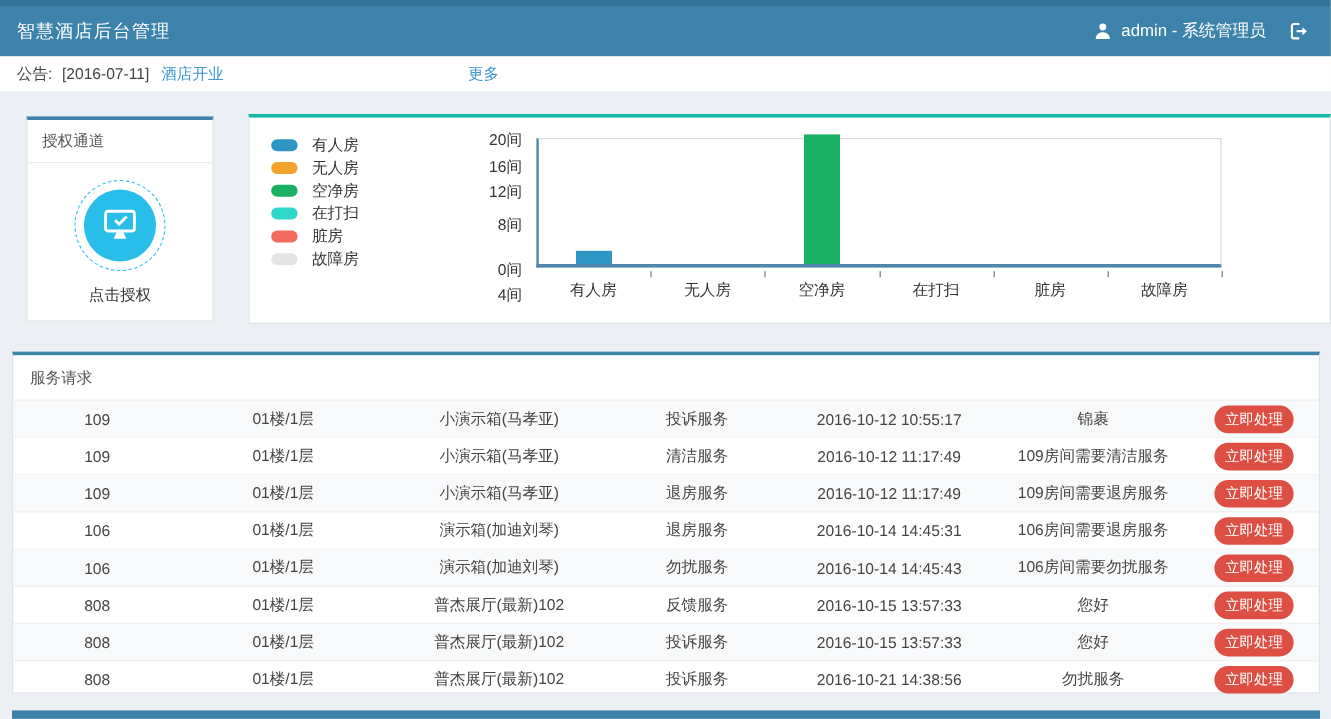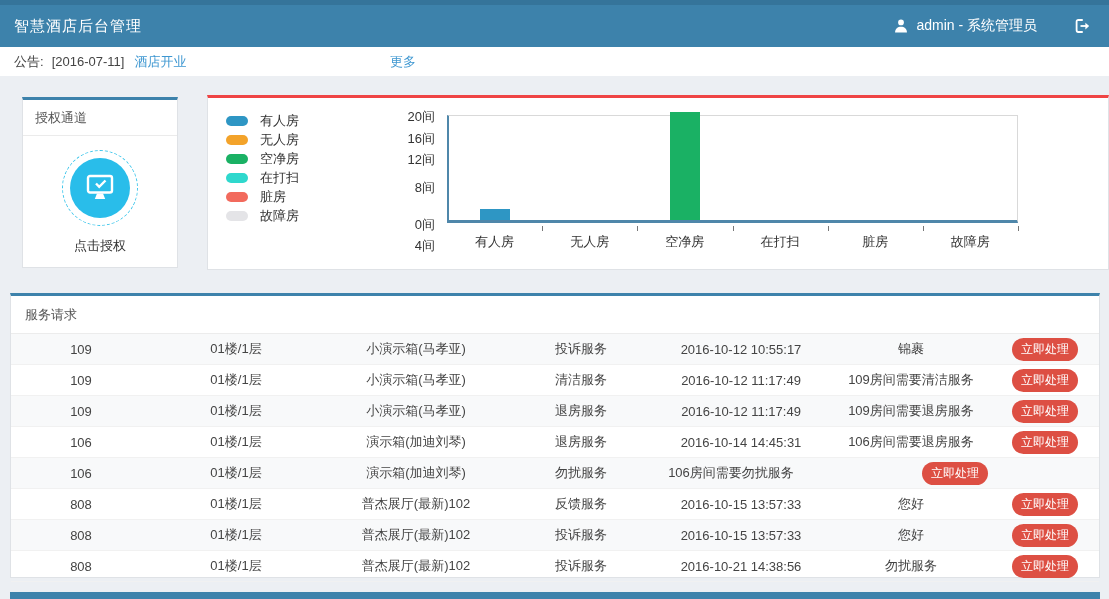--- a/index.html
+++ b/index.html
@@ -10,21 +10,21 @@
     color:#444;
   }
   
   .topstrip { position:absolute; left:0; top:0; width:1109px; height:5px; background:#35749a; }
   .header {
     position:absolute; left:0; top:5px; width:1109px; height:42px;
     background:#3d82ab; display:flex; align-items:center; justify-content:space-between;
     padding:0 18px 0 14px;
   }
   .h-title { color:#ffffff; font-size:15px; letter-spacing:1px; }
-  .h-right { display:flex; align-items:flex-end; gap:36px; }
+  .h-right { display:flex; align-items:flex-end; gap:18px; }
   .user-wrap { display:flex; align-items:center; gap:7px; color:#fff; font-size:14px; cursor:pointer; }
   .icon-svg { display:block; }
   .logout-btn { cursor:pointer; display:flex; align-items:center; }
   
   .announce {
     position:absolute; left:0; top:47px; width:1109px; height:29px; background:#fff;
     display:flex; align-items:center; font-size:13px; padding-left:14px;
   }
   .announce .lbl { color:#444; margin-right:8px; }
   .announce .date { color:#444; margin-right:10px; }
@@ -42,21 +42,21 @@
   .auth-ring {
     width:76px; height:76px; margin:0 auto; border:1px dashed #35c3ea; border-radius:50%;
     display:flex; align-items:center; justify-content:center; cursor:pointer;
   }
   .auth-circle {
     width:60px; height:60px; border-radius:50%; background:#29bdea;
     display:flex; align-items:center; justify-content:center;
   }
   .auth-label { font-size:13px; color:#333; margin-top:11px; }
   
-  .chart-panel { left:207px; top:95px; width:902px; height:175px; border-top:3px solid #ef4444; }
+  .chart-panel { left:207px; top:95px; width:902px; height:175px; border-top:3px solid #14b8a6; }
   .legend { position:absolute; left:18px; top:13px; }
   .legend-item { display:flex; align-items:center; height:19px; cursor:pointer; }
   .legend-swatch { width:22px; height:10px; border-radius:5px; margin-right:12px; }
   .legend-label { font-size:13px; color:#333; }
   .yaxis { position:absolute; left:175px; top:0; width:58px; }
   .ylab { position:absolute; right:6px; font-size:13px; color:#333; white-space:nowrap; }
   .plot {
     position:absolute; left:239px; top:17px; width:571px; height:108px;
     border:1px solid #d9d9d9; border-left:2px solid #4f87aa; border-bottom:3px solid #4f87aa;
   }
@@ -221,20 +221,21 @@
         <div class="c c-svc">退房服务</div>
         <div class="c c-time">2016-10-14 14:45:31</div>
         <div class="c c-msg">106房间需要退房服务</div>
         <div class="c-act"><button class="act-btn">立即处理</button></div>
       </div>
       <div class="srow">
         <div class="c c-room">106</div>
         <div class="c c-floor">01楼/1层</div>
         <div class="c c-dev">演示箱(加迪刘琴)</div>
         <div class="c c-svc">勿扰服务</div>
+        <div class="c c-time">2016-10-14 14:45:43</div>
         <div class="c c-msg">106房间需要勿扰服务</div>
         <div class="c-act"><button class="act-btn">立即处理</button></div>
       </div>
       <div class="srow">
         <div class="c c-room">808</div>
         <div class="c c-floor">01楼/1层</div>
         <div class="c c-dev">普杰展厅(最新)102</div>
         <div class="c c-svc">反馈服务</div>
         <div class="c c-time">2016-10-15 13:57:33</div>
         <div class="c c-msg">您好</div>

